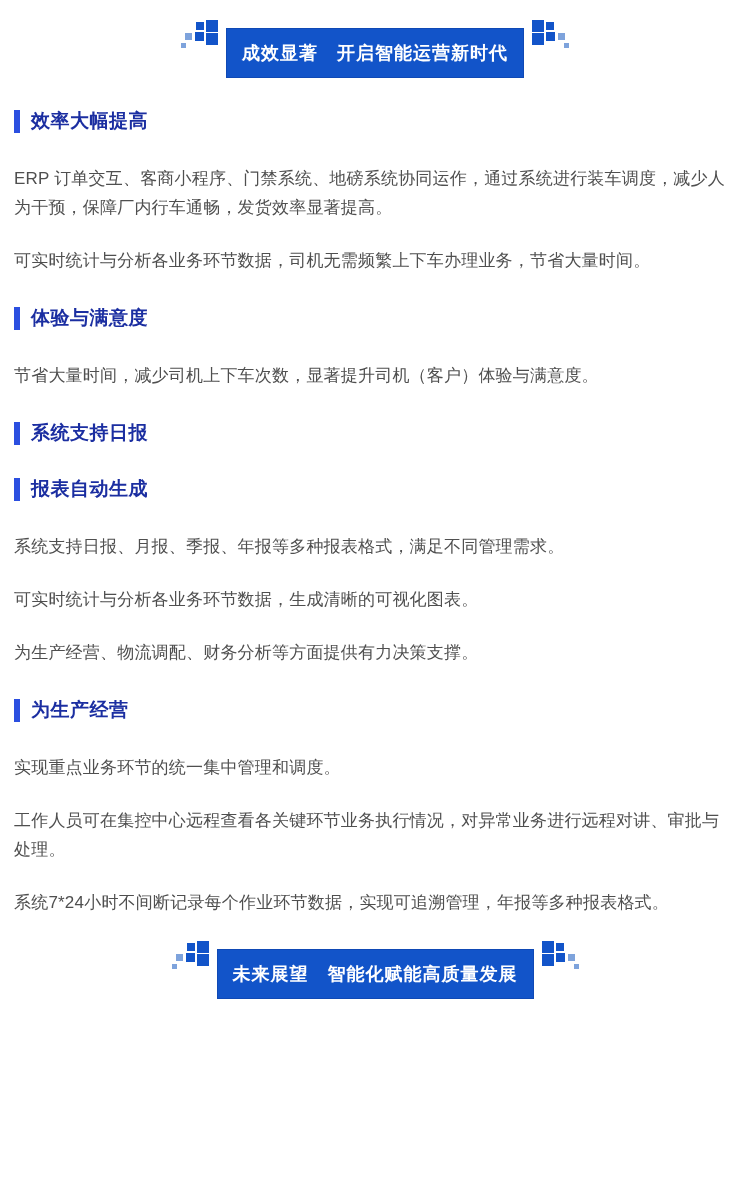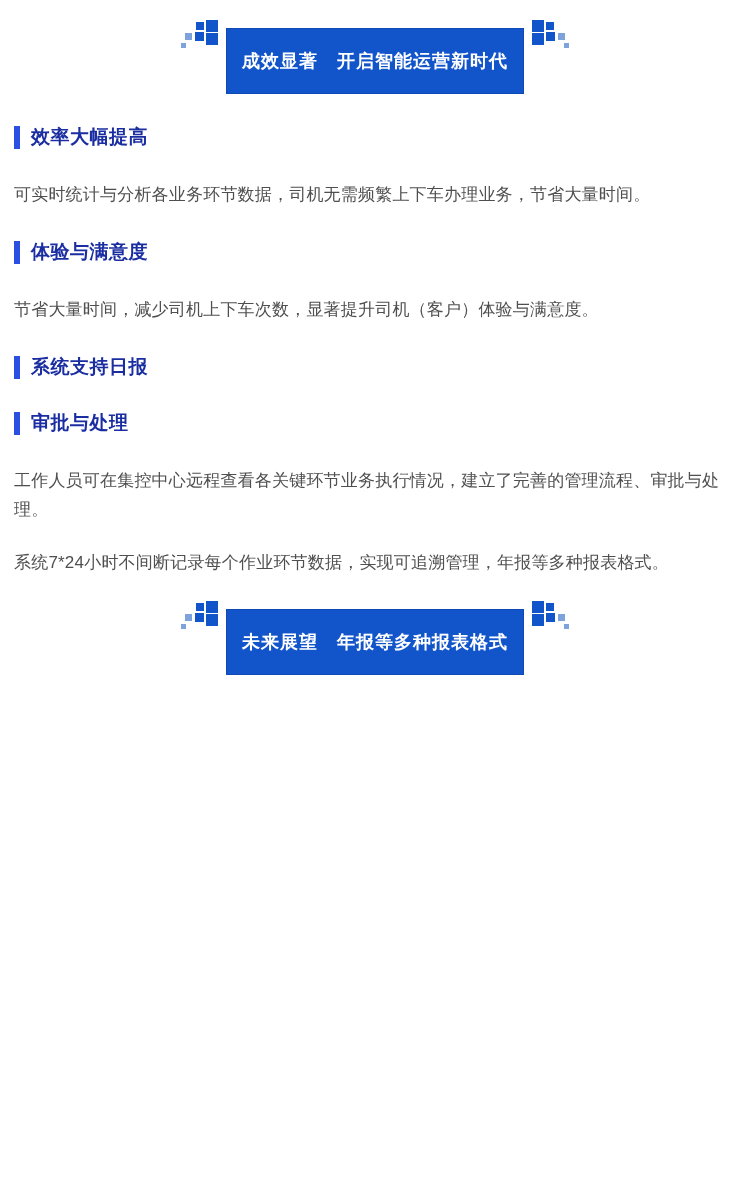--- a/index.html
+++ b/index.html
@@ -18,21 +18,21 @@
     margin:20px 0 26px 0;
   }
   .banner-box{
     background:#1254C9;
     border:1px solid #0F49B5;
     color:#ffffff;
     font-weight:bold;
     font-size:18px;
     line-height:32px;
     height:32px;
-    padding:16px 15px;
+    padding:8px 15px;
     letter-spacing:1px;
     margin:8px 5px 0 5px;
     white-space:nowrap;
   }
   .mosaic{width:44px;height:46px;flex:0 0 auto;}
 
   
   .section-heading{
     display:flex;
     align-items:center;
@@ -87,58 +87,69 @@
         <rect x="4" y="23" width="5" height="5" fill="#7EA3DC"></rect>
       </g>
     </svg>
   </div>
 
   <section>
     <div class="section-heading">
       <span class="heading-bar"></span>
       <h2 class="heading-text">效率大幅提高</h2>
     </div>
+    <p class="body-text">ERP 订单交互、客商小程序、门禁系统、地磅系统协同运作，通过系统进行装车调度，减少人为干预，保障厂内行车通畅，发货效率显著提高。</p>
     <p class="body-text">可实时统计与分析各业务环节数据，司机无需频繁上下车办理业务，节省大量时间。</p>
   </section>
 
   <section>
     <div class="section-heading">
       <span class="heading-bar"></span>
       <h2 class="heading-text">体验与满意度</h2>
     </div>
     <p class="body-text">节省大量时间，减少司机上下车次数，显著提升司机（客户）体验与满意度。</p>
   </section>
 
   <section>
     <div class="section-heading">
       <span class="heading-bar"></span>
       <h2 class="heading-text">系统支持日报</h2>
     </div>
   </section>
 
+  <section>
+    <div class="section-heading">
+      <span class="heading-bar"></span>
+      <h2 class="heading-text">报表自动生成</h2>
+    </div>
+    <p class="body-text">系统支持日报、月报、季报、年报等多种报表格式，满足不同管理需求。</p>
+    <p class="body-text">可实时统计与分析各业务环节数据，生成清晰的可视化图表。</p>
+    <p class="body-text">为生产经营、物流调配、财务分析等方面提供有力决策支撑。</p>
+  </section>
 
   <section>
     <div class="section-heading">
       <span class="heading-bar"></span>
-      <h2 class="heading-text">审批与处理</h2>
+      <h2 class="heading-text">为生产经营</h2>
     </div>
-    <p class="body-text">工作人员可在集控中心远程查看各关键环节业务执行情况，建立了完善的管理流程、审批与处理。</p>
+    <p class="body-text">实现重点业务环节的统一集中管理和调度。</p>
+    <p class="body-text">工作人员可在集控中心远程查看各关键环节业务执行情况，对异常业务进行远程对讲、审批与处理。</p>
     <p class="body-text">系统7*24小时不间断记录每个作业环节数据，实现可追溯管理，年报等多种报表格式。</p>
   </section>
 
   <div class="banner-row">
     <svg class="mosaic" viewBox="0 0 44 46" aria-hidden="true">
       <rect x="19" y="2" width="8" height="8" fill="#1254C9"></rect>
       <rect x="29" y="0" width="12" height="12" fill="#1254C9"></rect>
       <rect x="29" y="13" width="12" height="12" fill="#1254C9"></rect>
       <rect x="18" y="12" width="9" height="9" fill="#1254C9"></rect>
       <rect x="8" y="13" width="7" height="7" fill="#7EA3DC"></rect>
       <rect x="4" y="23" width="5" height="5" fill="#7EA3DC"></rect>
     </svg>
-    <div class="banner-box">未来展望　年报等多种报表格式</div>
+    <div class="banner-box">未来展望　智能化赋能高质量发展</div>
     <svg class="mosaic" viewBox="0 0 44 46" aria-hidden="true">
       <g transform="translate(44,0) scale(-1,1)">
         <rect x="19" y="2" width="8" height="8" fill="#1254C9"></rect>
         <rect x="29" y="0" width="12" height="12" fill="#1254C9"></rect>
         <rect x="29" y="13" width="12" height="12" fill="#1254C9"></rect>
         <rect x="18" y="12" width="9" height="9" fill="#1254C9"></rect>
         <rect x="8" y="13" width="7" height="7" fill="#7EA3DC"></rect>
         <rect x="4" y="23" width="5" height="5" fill="#7EA3DC"></rect>
       </g>
     </svg>

